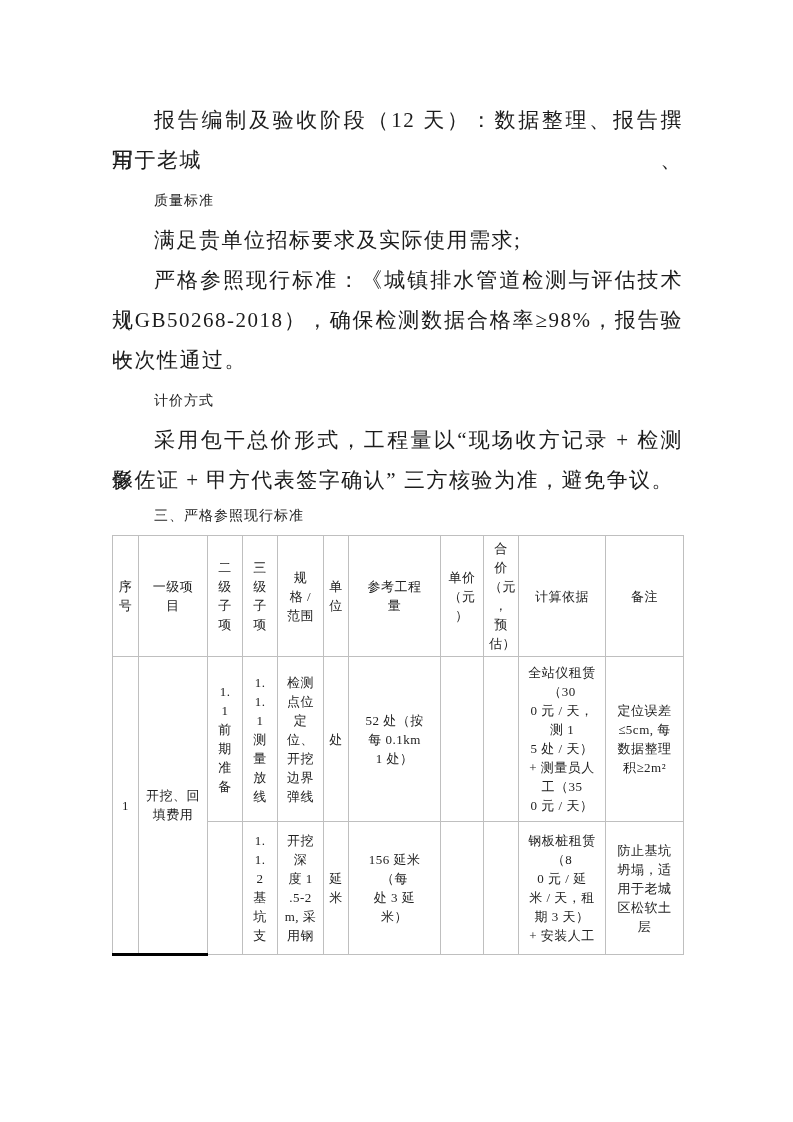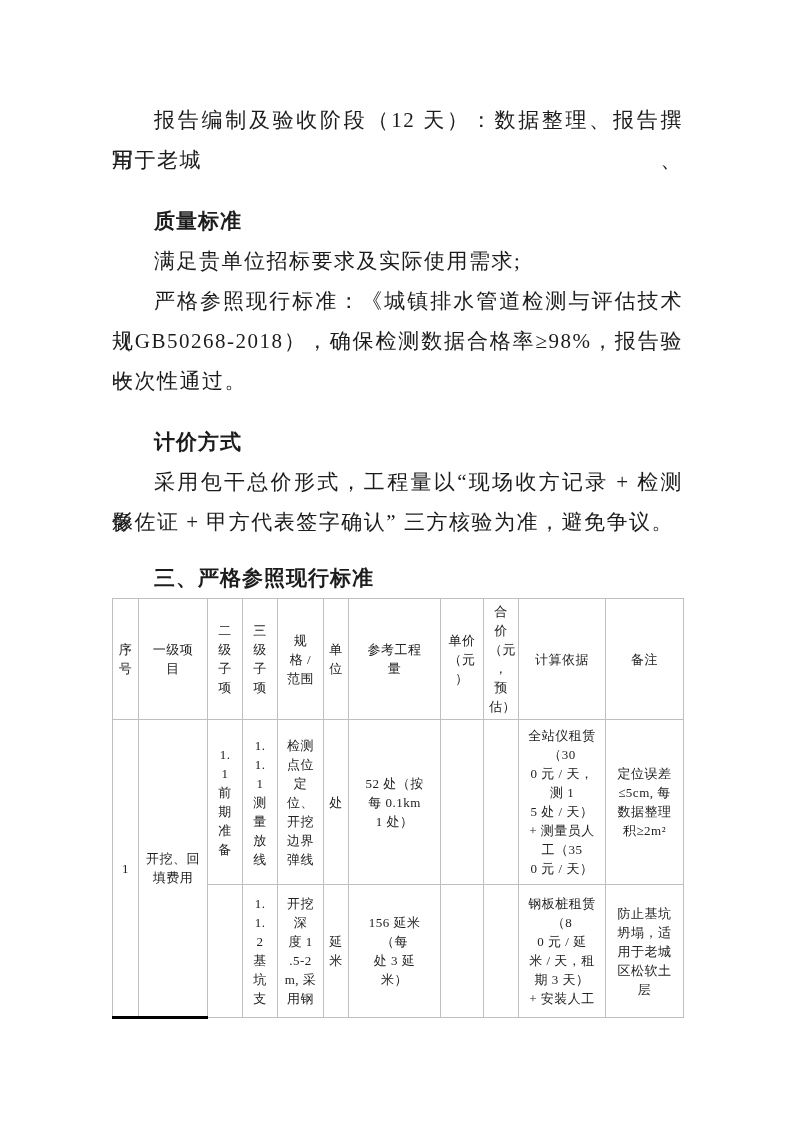--- a/index.html
+++ b/index.html
@@ -29,24 +29,23 @@
     white-space: nowrap;
   }
   .just {
     white-space: normal;
     text-align: justify;
     text-align-last: justify;
   }
   .indent { text-indent: 42px; }
   .heading {
     font-family: "Liberation Sans", "DejaVu Sans", sans-serif;
-    font-weight: 700;
-    font-size: 21px;
+    font-weight: 400;
+    font-size: 14px;
     letter-spacing: 1px;
-    margin-top: 21px;
   }
   .htable { height: 35px; line-height: 30px; }
   table.budget {
     border-collapse: collapse;
     table-layout: fixed;
     width: 571px;
     font-size: 13px;
     line-height: 19px;
     letter-spacing: 0.5px;
     color: #222;

